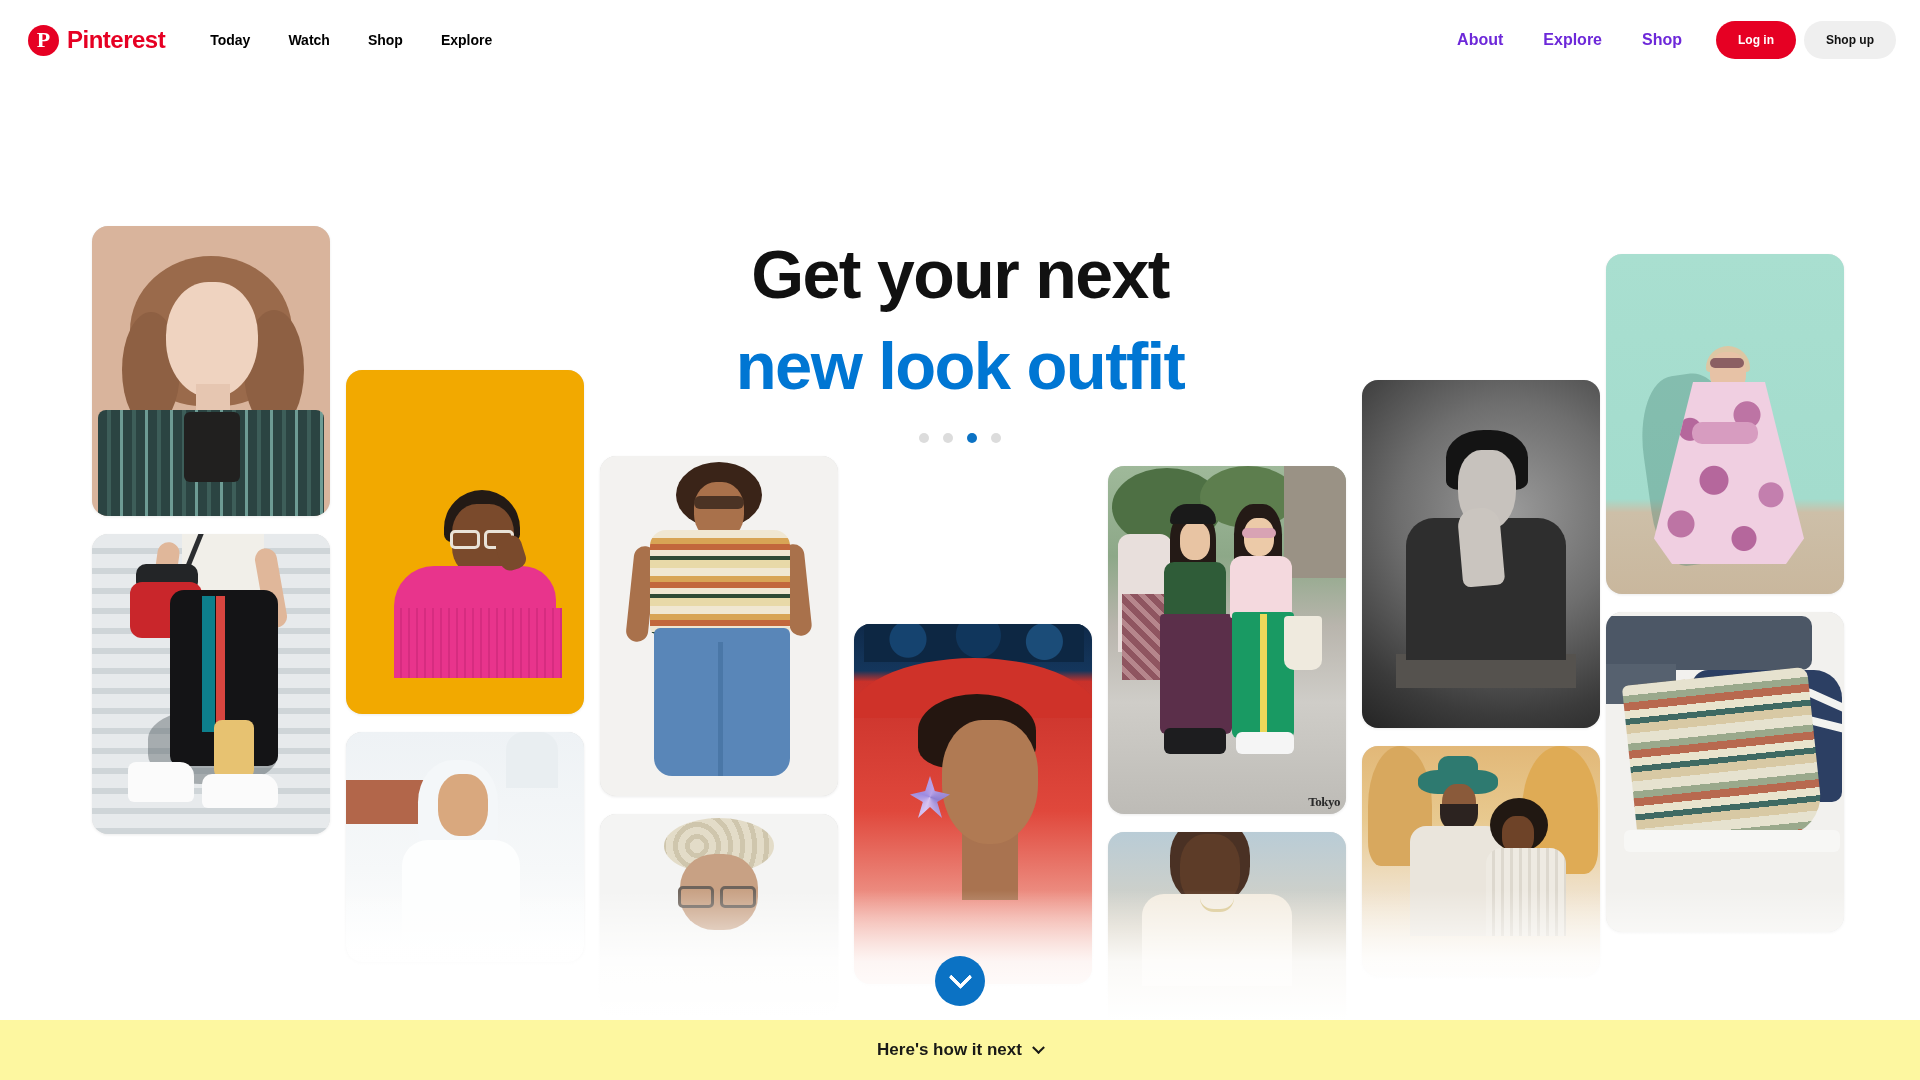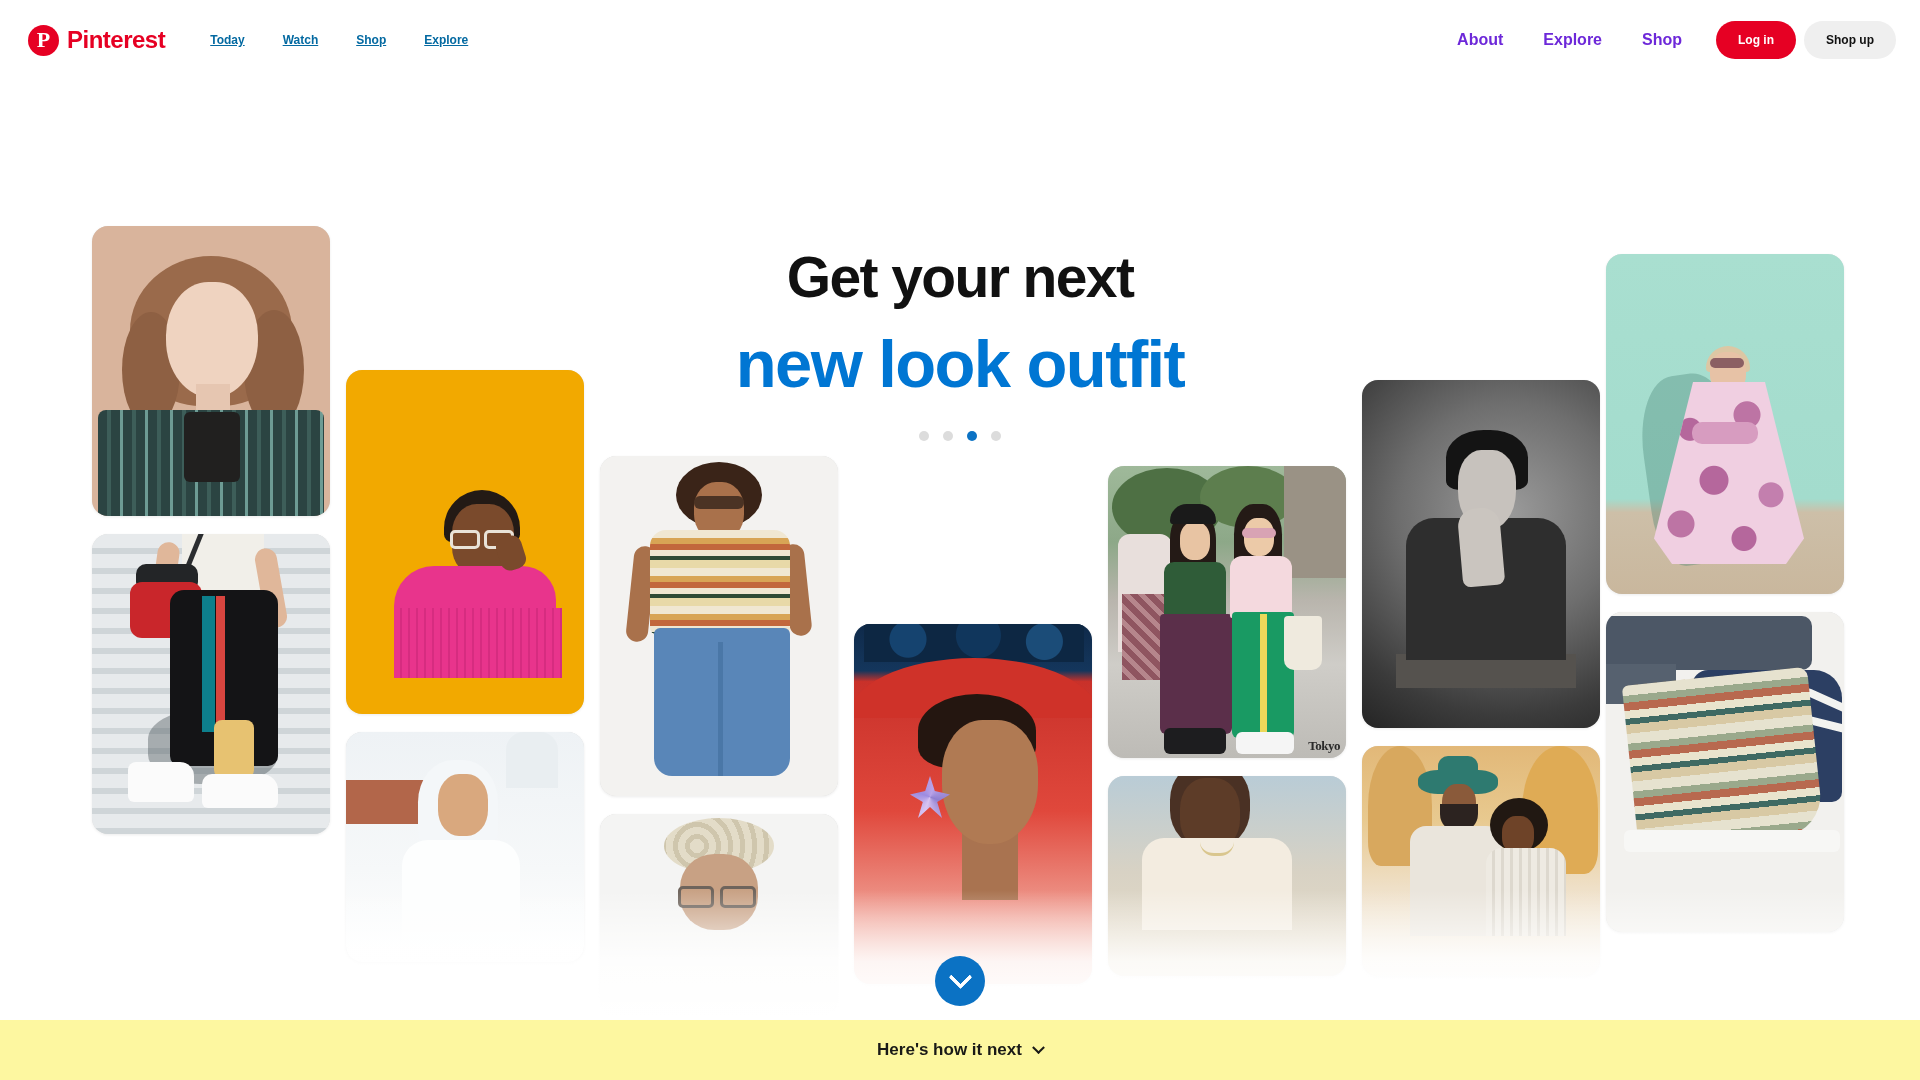--- a/index.html
+++ b/index.html
@@ -17,21 +17,21 @@
   }
   .logo-group { display:flex; align-items:center; margin-left:28px; gap:8px; }
   .logo-mark {
     width:31px; height:31px; border-radius:50%; background:#e60023;
     display:flex; align-items:center; justify-content:center;
     color:#fff; font-weight:bold; font-size:22px; font-family:"Liberation Serif", serif;
     line-height:1;
   }
   .logo-text { color:#e60023; font-size:24px; font-weight:bold; letter-spacing:-0.5px; }
   .nav-left { display:flex; align-items:center; gap:0; margin-left:26px; }
-  .nav-left .nav-item { padding:10px 19px; font-size:12px; font-weight:bold; color:#0369a1; cursor:pointer;text-decoration:underline; }
+  .nav-left .nav-item { padding:10px 19px; font-size:14px; font-weight:bold; color:#000000; cursor:pointer; }
   .nav-right { margin-left:auto; display:flex; align-items:center; margin-right:24px; gap:0; }
   .nav-right .nav-item { padding:10px 20px; font-size:16px; font-weight:bold; color:#6d28d9; cursor:pointer; }
   .btn {
     border:none; border-radius:24px; font-size:12px; font-weight:bold;
     cursor:pointer; font-family:"Liberation Sans", sans-serif;
     padding:13px 22px; line-height:1;
   }
   .btn-login { background:#e60023; color:#fff; margin-left:14px; }
   .btn-signup { background:#efefef; color:#111; margin-left:8px; }
 
@@ -230,21 +230,21 @@
     position:absolute; left:0; bottom:0; width:1920px; height:130px; z-index:30;
     background:linear-gradient(180deg,rgba(255,255,255,0) 0%,rgba(255,255,255,.85) 55%,#fff 100%);
     pointer-events:none;
   }
 
   
   .hero {
     position:absolute; top:236px; left:0; width:1920px; z-index:40;
     display:flex; flex-direction:column; align-items:center; pointer-events:none;
   }
-  .hero-l1 { font-size:57px; font-weight:bold; color:#111; letter-spacing:-1.6px; line-height:1.12;margin-top:10px; }
+  .hero-l1 { font-size:68px; font-weight:bold; color:#111; letter-spacing:-1.6px; line-height:1.12; }
   .hero-l2 { font-size:67px; font-weight:bold; color:#0076d3; letter-spacing:-1.6px; line-height:1.12; margin-top:16px; }
   .dots { display:flex; gap:14px; margin-top:30px; pointer-events:auto; }
   .dot { width:10px; height:10px; border-radius:50%; background:#dcdcdc; cursor:pointer; }
   .dot.active { background:#0b72c4; }
 
   
   .scroll-btn {
     position:absolute; top:956px; left:50%; transform:translateX(-50%);
     width:50px; height:50px; border-radius:50%; background:#0b72c4; border:none;
     display:flex; align-items:center; justify-content:center; cursor:pointer; z-index:45;
@@ -370,21 +370,21 @@
           <div class="fig drape"></div>
         <div class="fig hair"></div>
           <div class="fig neck"></div>
         <div class="fig face"></div>
           <div class="fig ear"></div>
       </div>
     </div>
   </div>
 
   <div class="col" style="left:1108px; top:386px;">
-    <div class="card" style="height:292px">
+    <div class="card" style="height:348px">
       <div class="ph a7">
         <div class="fig tree"></div>
           <div class="fig tree2"></div>
           <div class="fig bldg"></div>
         <div class="fig bgp1"></div>
           <div class="fig bgp2"></div>
         <div class="fig hair1"></div>
           <div class="fig face1"></div>
           <div class="fig beret"></div>
         <div class="fig top1"></div>

